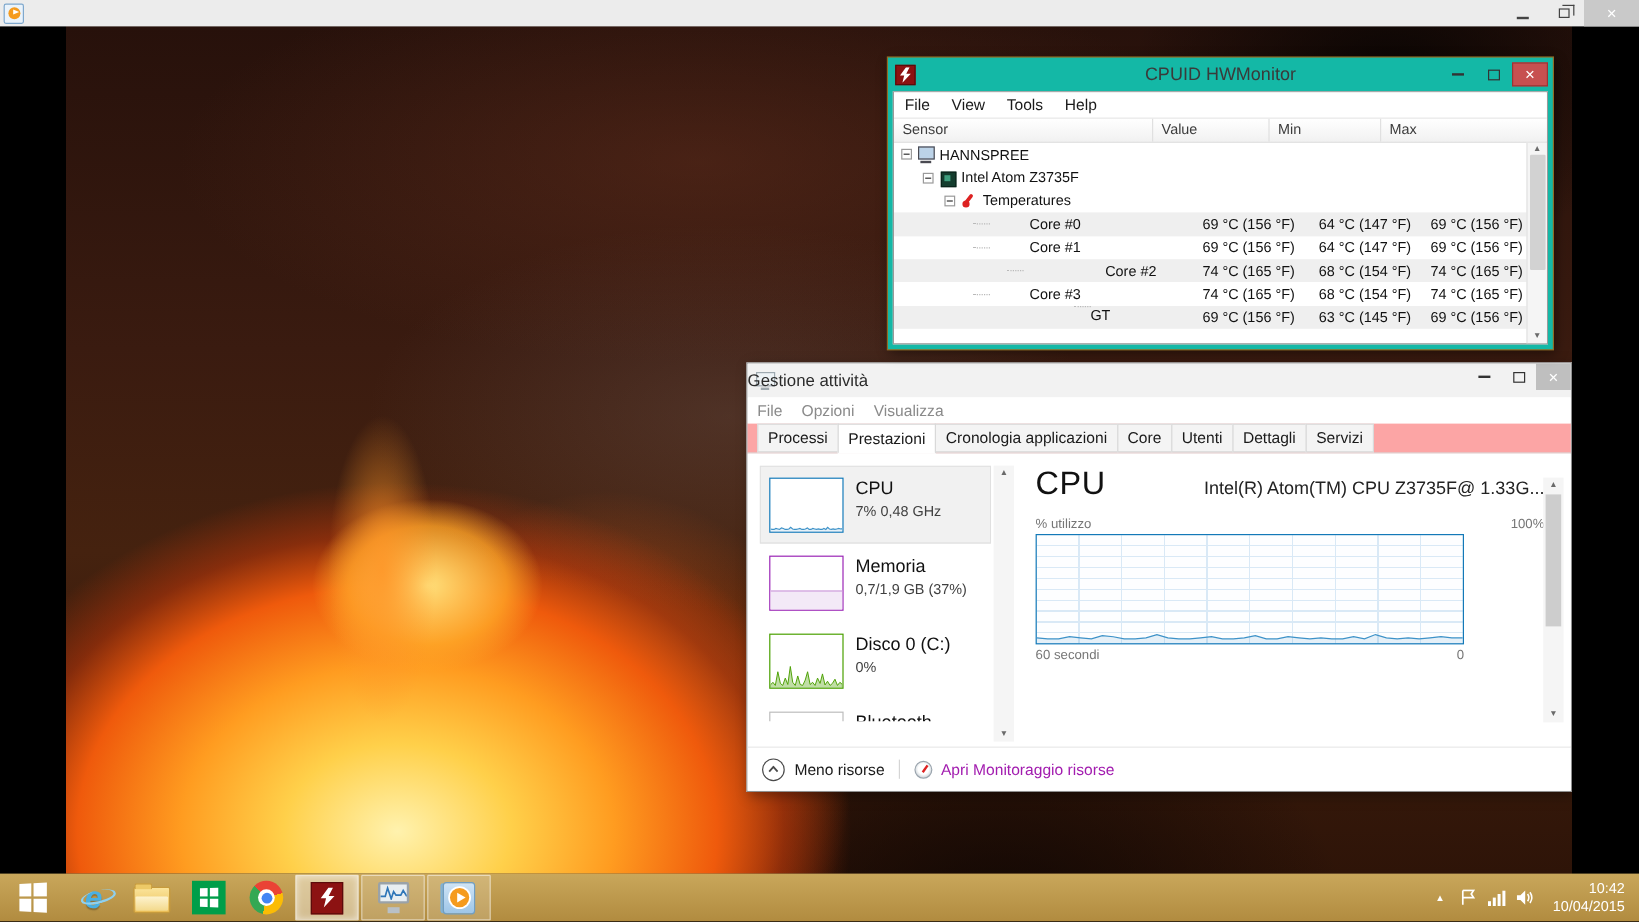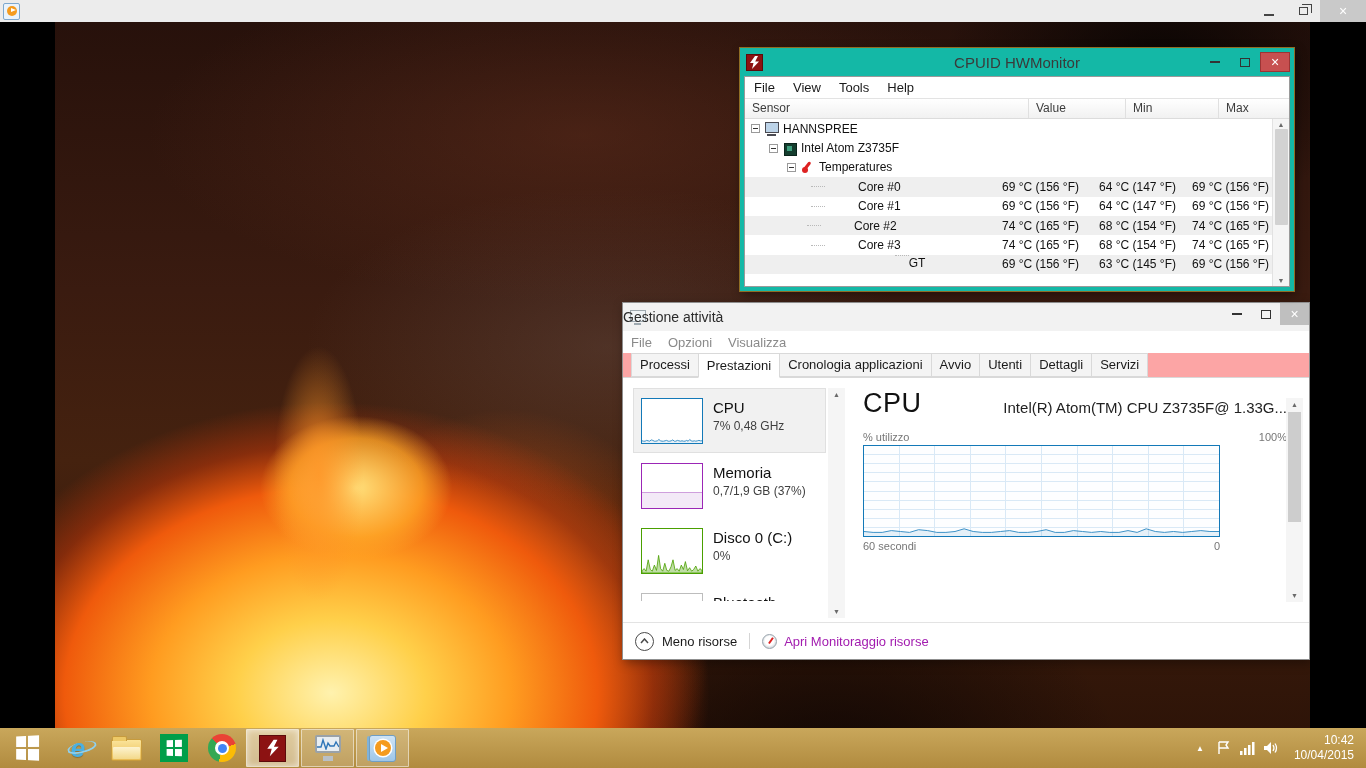--- a/index.html
+++ b/index.html
@@ -45,21 +45,21 @@
   .hwmon-appico { width:17px; height:17px; margin-left:6px; background:#8c1212; border:1px solid #5c0b0b; display:flex; align-items:center; justify-content:center; }
   .hwmon-title-text { position:absolute; left:0; right:0; text-align:center; font-size:15px; color:#3a3a3a; }
   .hwmon-ctrls { margin-left:auto; display:flex; align-items:center; height:28px; position:relative; z-index:2; }
   .hwmon-ctrls .winbtn { width:30px; height:20px; }
   .hwmon-close { width:46px; height:20px; background:#c75050; border:1px solid #9c3434; color:#fff; font-size:14px; margin-right:4px; }
   .hwmon-body { position:absolute; left:4px; right:4px; top:28px; bottom:4px; background:#fff; border:1px solid #9a9a9a; display:flex; flex-direction:column; }
   .hwmon-menu { height:22px; display:flex; align-items:center; gap:0; border-bottom:1px solid #e3e3e3; background:#fff; }
   .hwmon-menu span { font-size:13px; color:#1a1a1a; padding:0 9px; }
   .hwmon-cols { height:20px; display:flex; background:linear-gradient(#ffffff,#f1f1f1); border-bottom:1px solid #dcdcdc; font-size:12px; color:#3c3c3c; }
   .hwmon-cols div { padding:2px 0 0 7px; border-right:1px solid #e0e0e0; }
-  .col-sensor { width:284px; } .col-value { width:97px; } .col-min { width:93px; } .col-max { flex:1; border-right:none!important; }
+  .col-sensor { width:216px; } .col-value { width:97px; } .col-min { width:93px; } .col-max { flex:1; border-right:none!important; }
   .hwmon-rows { flex:1; position:relative; overflow:hidden; }
   .hwrow { height:19.4px; display:flex; align-items:center; font-size:12px; color:#111; }
   .hwrow.alt { background:#efefef; }
   .hw-name { width:250px; display:flex; align-items:center; height:100%; }
   .hw-cell { width:97px; padding-left:7px; white-space:nowrap; }
   .hw-cell.min { width:93px; } .hw-cell.max { flex:1; }
   .expander { width:9px; height:9px; border:1px solid #9a9a9a; background:#fff; position:relative; flex:0 0 9px; }
   .expander::after { content:""; position:absolute; left:1px; top:3px; width:5px; height:1px; background:#333; }
   .dotstub { width:14px; border-bottom:1px dotted #b9b9b9; height:0; margin:0 3px 0 2px; }
   .tree-ico { width:15px; height:13px; margin:0 4px; position:relative; flex:0 0 15px; }
@@ -260,21 +260,21 @@
           <div class="hwrow">
             <div class="hw-name" style="padding-left:64px;">
                 <span class="dotstub"></span>
                 <span style="padding-left:30px;">Core #1</span>
               </div>
             <div class="hw-cell">69 °C  (156 °F)</div>
             <div class="hw-cell min">64 °C  (147 °F)</div>
             <div class="hw-cell max">69 °C  (156 °F)</div>
           </div>
           <div class="hwrow alt">
-            <div class="hw-name" style="padding-left:60px;">
+            <div class="hw-name" style="padding-left:92px;gap:35px;">
                 <span class="dotstub"></span>
                 <span style="padding-left:30px;">Core #2</span>
               </div>
             <div class="hw-cell">74 °C  (165 °F)</div>
             <div class="hw-cell min">68 °C  (154 °F)</div>
             <div class="hw-cell max">74 °C  (165 °F)</div>
           </div>
           <div class="hwrow">
             <div class="hw-name" style="padding-left:64px;">
                 <span class="dotstub"></span>
@@ -321,21 +321,21 @@
       </div>
       <div class="tm-menu">
         <span>File</span>
         <span>Opzioni</span>
         <span>Visualizza</span>
       </div>
       <div class="tm-tabs">
         <div class="tab">Processi</div>
         <div class="tab active">Prestazioni</div>
         <div class="tab">Cronologia applicazioni</div>
-        <div class="tab">Avvio</div>
+        <div class="tab">Core</div>
         <div class="tab">Utenti</div>
         <div class="tab">Dettagli</div>
         <div class="tab">Servizi</div>
       </div>
 
       <div class="tm-content">
         <div class="tm-side">
           <div class="side-items">
             <div class="side-item selected">
               <div class="thumb cpu">

